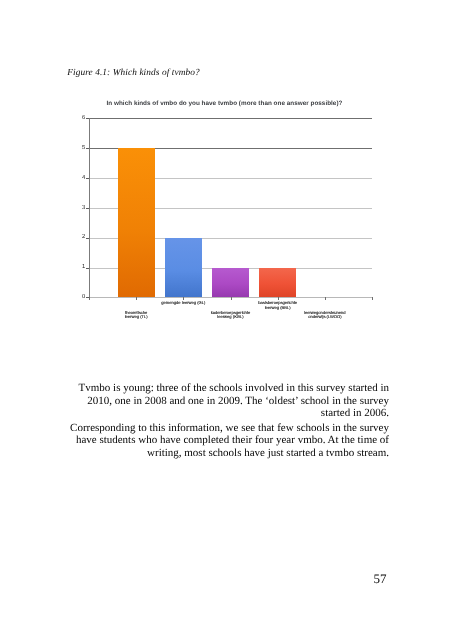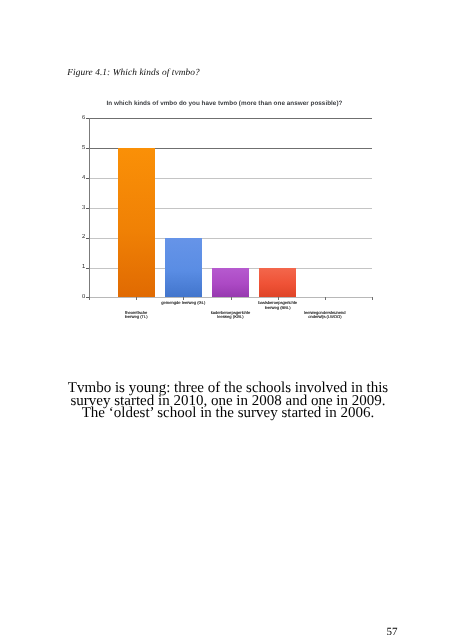--- a/index.html
+++ b/index.html
@@ -27,23 +27,23 @@
           font-size:5.9px;color:#262626;text-align:right;width:30px;line-height:5.9px;}
   .xtick{position:absolute;width:1px;height:3px;background:#6e6e6e;top:179px;}
   .bar{position:absolute;bottom:0;}
   .xlabel{position:absolute;font-family:"Liberation Sans",sans-serif;font-size:4.1px;
           color:#000;text-align:center;line-height:4.6px;-webkit-text-stroke:0.08px #000;}
 
   .h2{position:absolute;left:67px;top:356.9px;font-family:"Liberation Sans",sans-serif;
       font-weight:bold;font-size:9.85px;line-height:9.85px;color:#0d0d0d;white-space:nowrap;}
   .h2 .num{display:inline-block;width:33.8px;}
 
-  .para{position:absolute;left:67px;width:322px;font-size:15px;line-height:12.6px;
-        text-align:center;color:#050505}
-  .pagenum{position:absolute;left:0;top:626px;width:386.5px;text-align:right;font-size:11px;color:#050505;margin-left:11px;}
+  .para{position:absolute;left:67px;width:322px;font-size:11px;line-height:12.6px;
+        text-align:right;color:#050505}
+  .pagenum{position:absolute;left:0;top:571px;width:386.5px;text-align:right;font-size:13px;color:#050505;}
 </style>
 </head>
 <body>
 
 <div class="page">
 
   <div class="fig-caption">Figure 4.1: Which kinds of tvmbo?</div>
 
   <div class="chart">
     <div class="chart-title">In which kinds of vmbo do you have tvmbo (more than one answer possible)?</div>
@@ -84,15 +84,16 @@
         <div class="bar" style="left: 123px; width: 37px; height: 29.8333px; background: linear-gradient(rgb(182, 90, 207) 0%, rgb(172, 73, 196) 55%, rgb(150, 57, 175) 100%);"></div>
         <div class="xlabel" style="left: 101.5px; width: 80px; top: 192.2px;">kaderberoepsgerichte<br>leerweg (KGL)</div>
         <div class="bar" style="left: 170.167px; width: 37px; height: 29.8333px; background: linear-gradient(rgb(243, 103, 76) 0%, rgb(239, 82, 54) 55%, rgb(223, 68, 39) 100%);"></div>
         <div class="xlabel" style="left: 148.667px; width: 80px; top: 182.8px;">basisberoepsgerichte<br>leerweg (BBL)</div>
         <div class="xlabel" style="left: 195.833px; width: 80px; top: 192.2px;">leerwegondersteunend<br>onderwijs (LWOO)</div>
       </div>
   </div>
 
 
   <div class="para" style="top:382px">Tvmbo is young: three of the schools involved in this survey started in 2010, one in 2008 and one in 2009. The ‘oldest’ school in the survey started in 2006.</div>
+  <div class="para" style="top:421.8px">Corresponding to this information, we see that few schools in the survey have students who have completed their four year vmbo. At the time of writing, most schools have just started a tvmbo stream.</div>
 
   <div class="pagenum">57</div>
 </div>
 
 </body></html>

